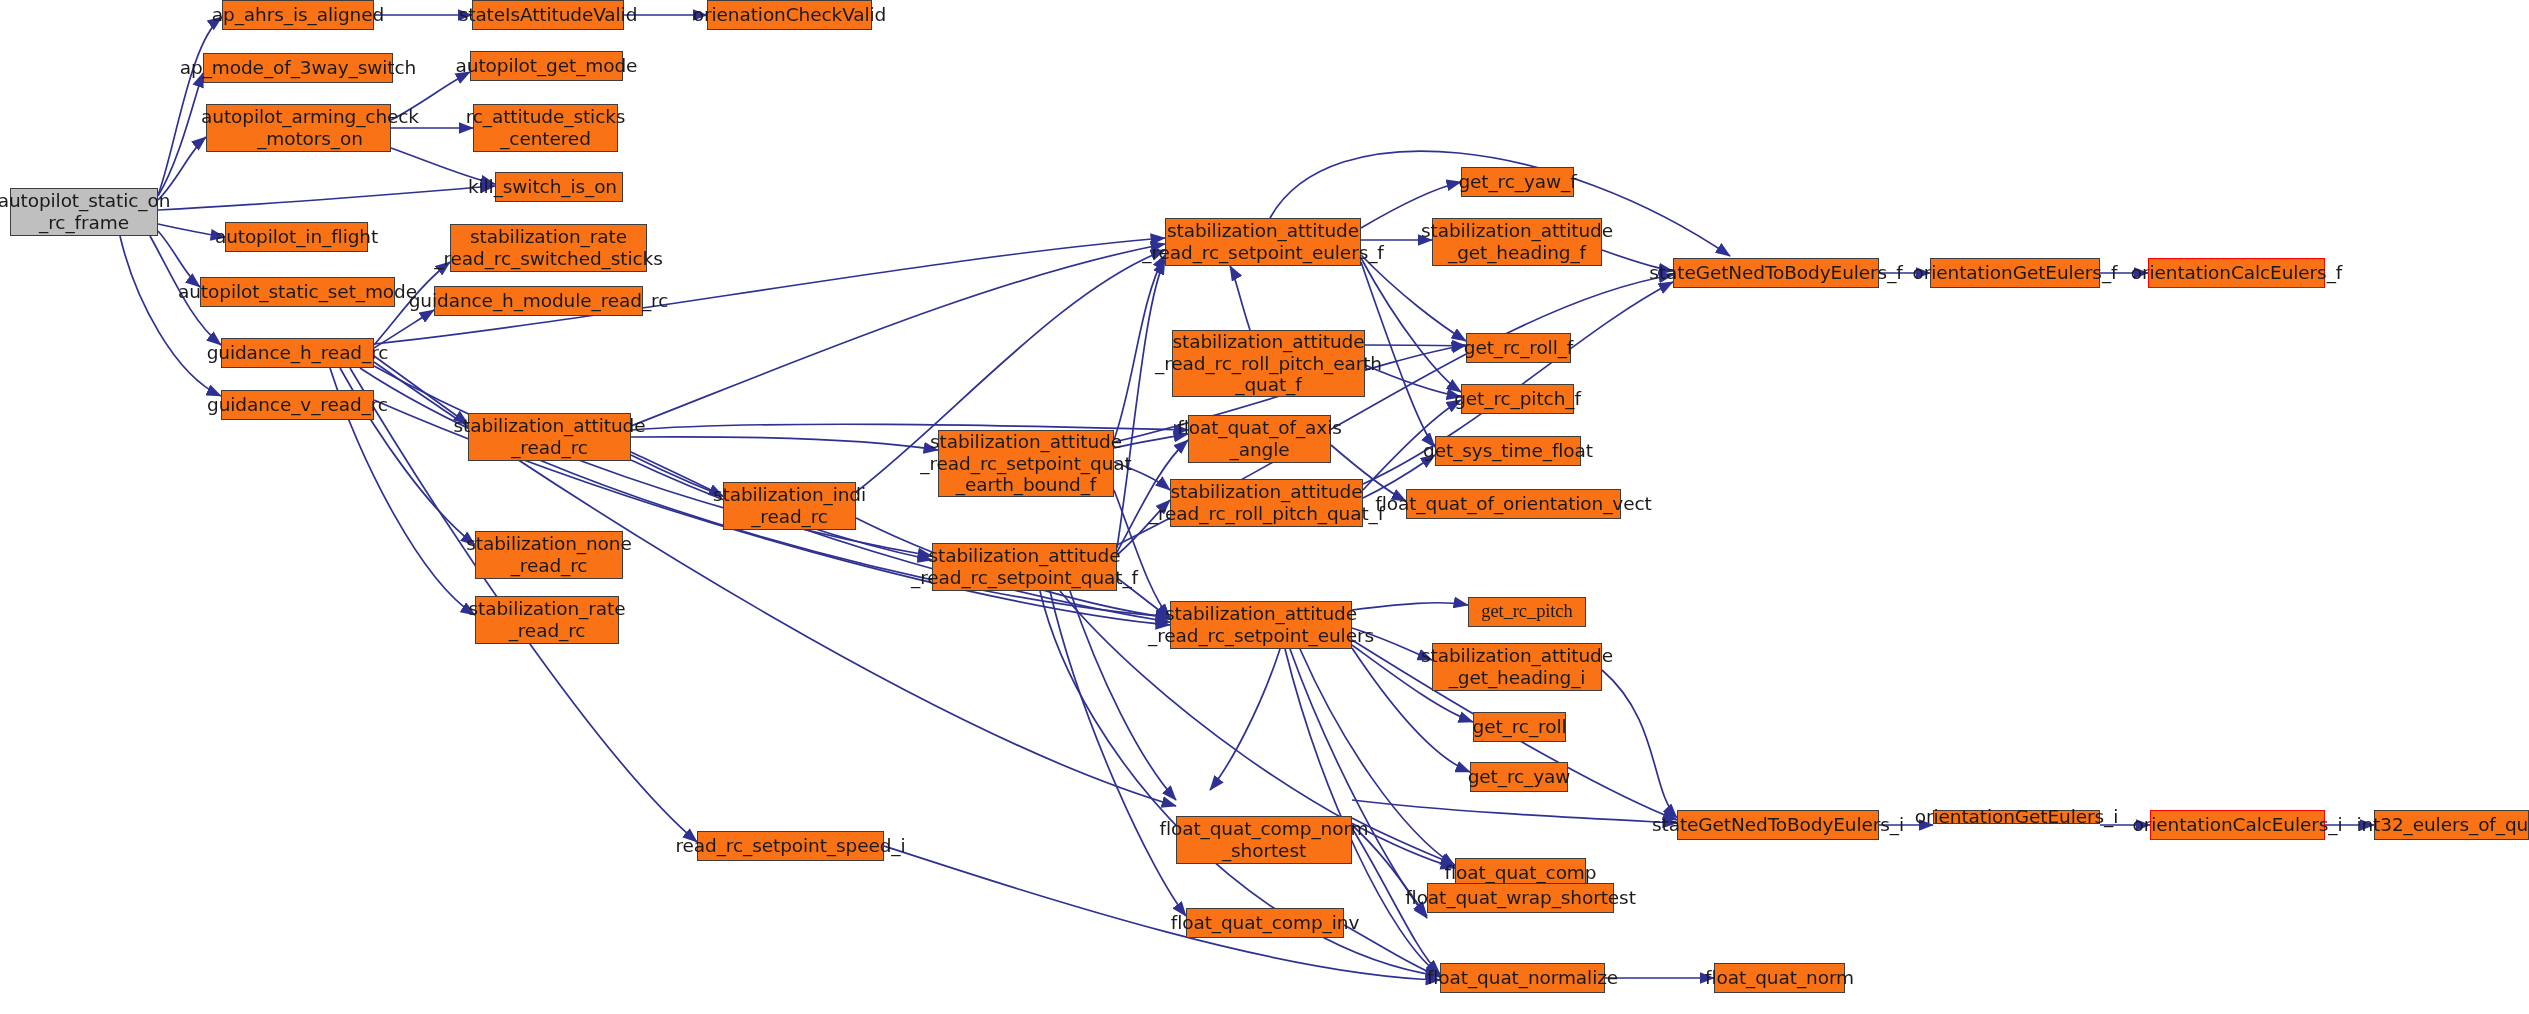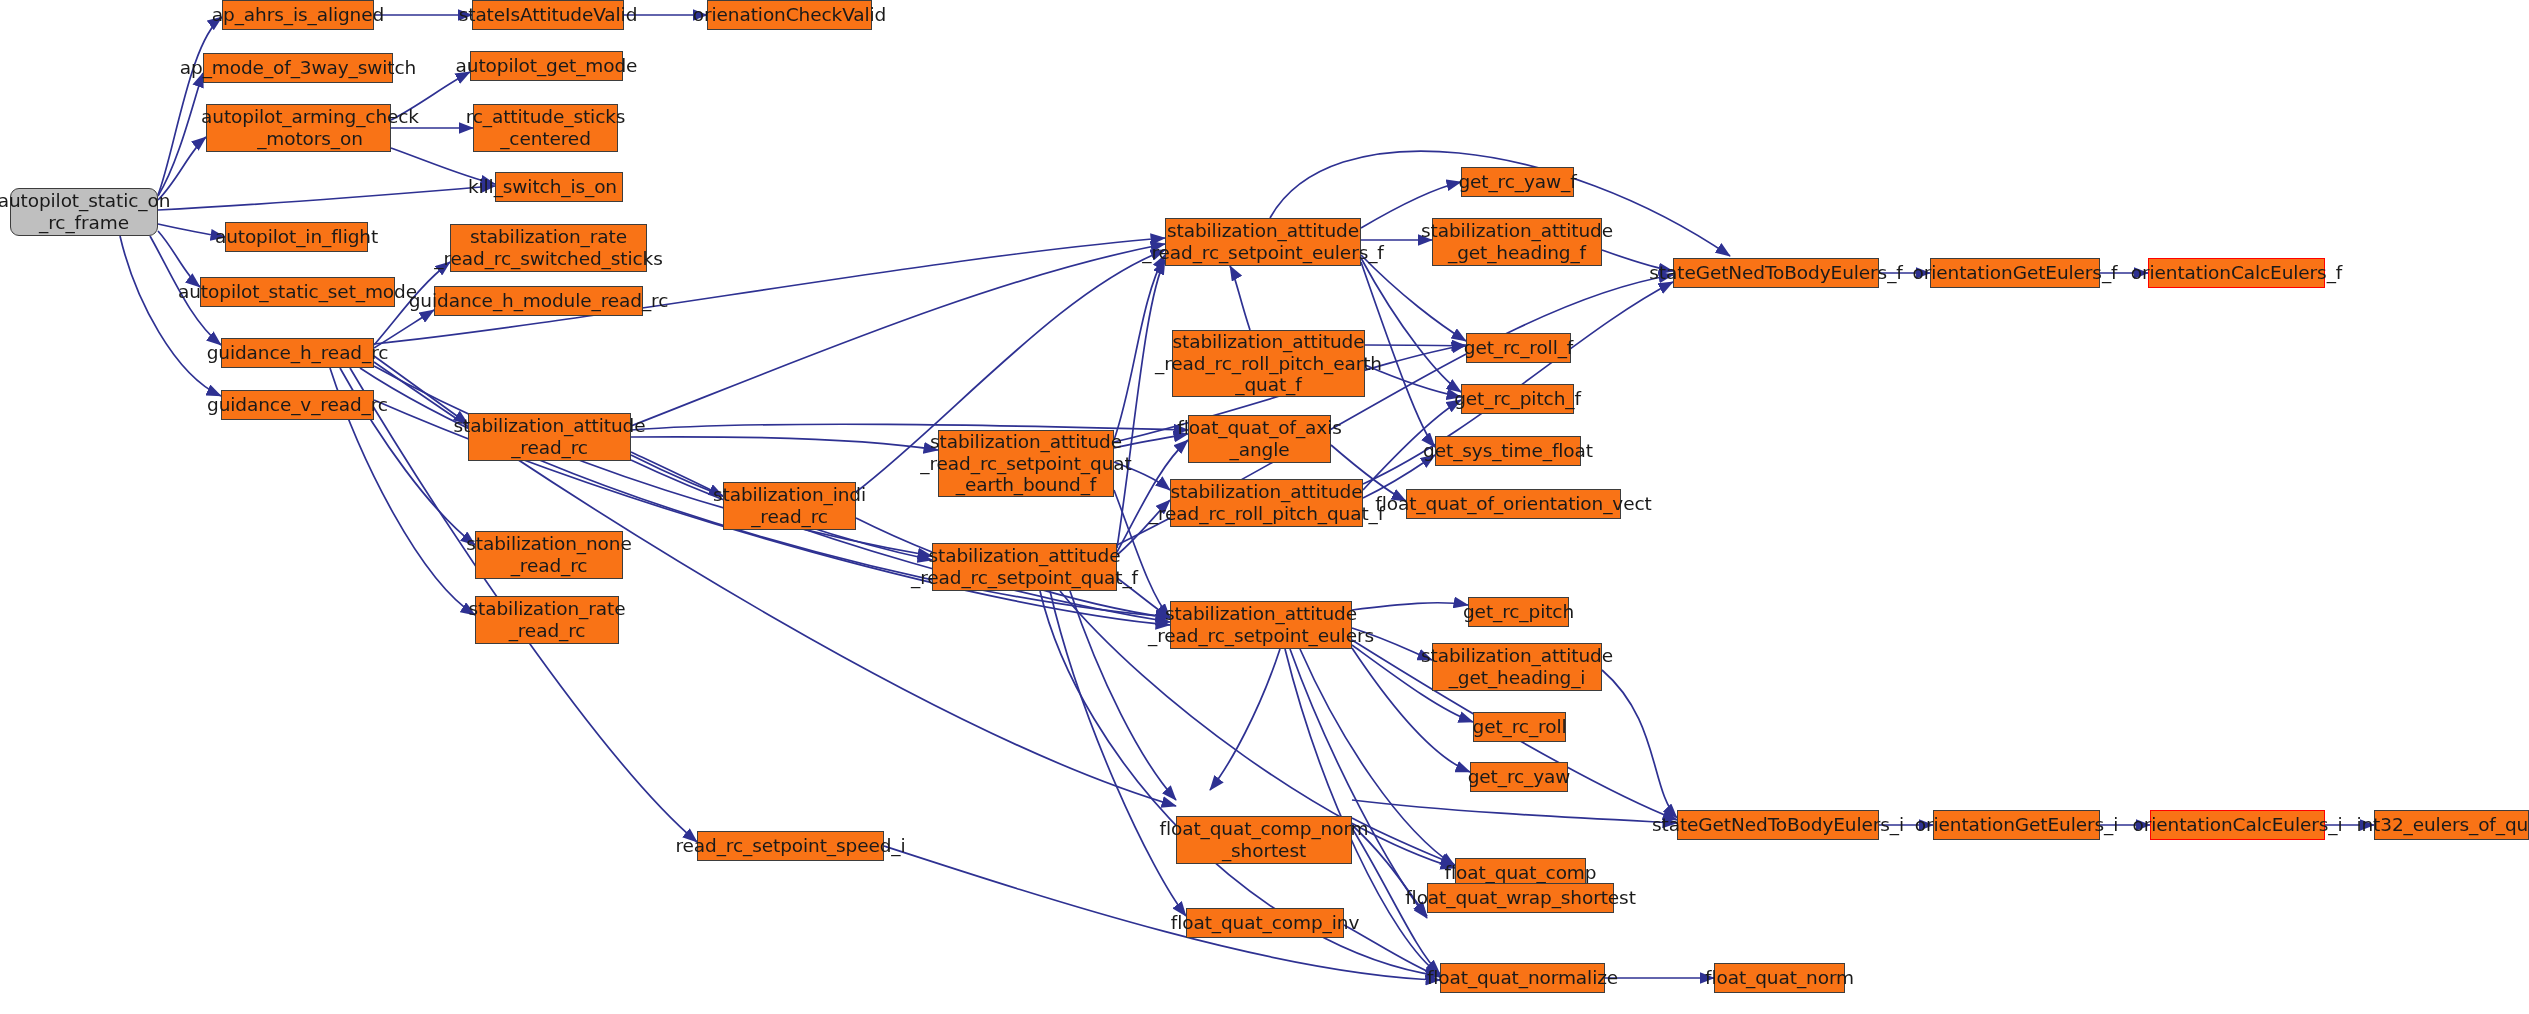--- a/index.html
+++ b/index.html
@@ -37,21 +37,20 @@
     font-size: 18.5px;
     line-height: 1.17;
     letter-spacing: -0.1px;
     white-space: pre-line;
     padding: 0 5px;
     z-index: 5;
   }
   .node.root {
     background: #bfbfbf;
     border-color: #3d3d3d;
-    border-radius: 9px;
   }
   .node.highlight {
     border-color: #ff0000;
     border-width: 1.8px;
   }
 </style>
 </head>
 <body>
 
 <div id="canvas" style="width: 2529px; height: 1014px; background: rgb(255, 255, 255);">
@@ -191,33 +190,33 @@
 _read_rc_roll_pitch_quat_f</span></div>
       <div class="node" style="left: 1188px; top: 415px; width: 143px; height: 48px;"><span>float_quat_of_axis
 _angle</span></div>
       <div class="node" style="left: 1461px; top: 167px; width: 113px; height: 30px;"><span>get_rc_yaw_f</span></div>
       <div class="node" style="left: 1432px; top: 218px; width: 170px; height: 48px;"><span>stabilization_attitude
 _get_heading_f</span></div>
       <div class="node" style="left: 1466px; top: 333px; width: 105px; height: 30px;"><span>get_rc_roll_f</span></div>
       <div class="node" style="left: 1461px; top: 384px; width: 113px; height: 30px;"><span>get_rc_pitch_f</span></div>
       <div class="node" style="left: 1435px; top: 436px; width: 146px; height: 30px;"><span>get_sys_time_float</span></div>
       <div class="node" style="left: 1406px; top: 489px; width: 215px; height: 30px;"><span>float_quat_of_orientation_vect</span></div>
-      <div class="node" style="left: 1468px; top: 597px; width: 101px; height: 30px;"><span>get_rc_pitch</span></div>
+      <div class="node" style="left: 1468px; top: 597px; width: 118px; height: 30px; font-family: Liberation Serif, serif;"><span>get_rc_pitch</span></div>
       <div class="node" style="left: 1432px; top: 643px; width: 170px; height: 48px;"><span>stabilization_attitude
 _get_heading_i</span></div>
       <div class="node" style="left: 1473px; top: 712px; width: 93px; height: 30px;"><span>get_rc_roll</span></div>
       <div class="node" style="left: 1470px; top: 762px; width: 98px; height: 30px;"><span>get_rc_yaw</span></div>
       <div class="node" style="left: 1176px; top: 790px; width: 176px; height: 48px; margin-top: 26px;"><span>float_quat_comp_norm
 _shortest</span></div>
       <div class="node" style="left: 1455px; top: 858px; width: 131px; height: 30px;"><span>float_quat_comp</span></div>
       <div class="node" style="left: 1186px; top: 908px; width: 158px; height: 30px;"><span>float_quat_comp_inv</span></div>
       <div class="node" style="left: 1427px; top: 883px; width: 187px; height: 30px;"><span>float_quat_wrap_shortest</span></div>
       <div class="node" style="left: 1440px; top: 963px; width: 165px; height: 30px;"><span>float_quat_normalize</span></div>
       <div class="node" style="left: 1714px; top: 963px; width: 131px; height: 30px;"><span>float_quat_norm</span></div>
       <div class="node" style="left: 1673px; top: 258px; width: 206px; height: 30px;"><span>stateGetNedToBodyEulers_f</span></div>
       <div class="node" style="left: 1930px; top: 258px; width: 170px; height: 30px;"><span>orientationGetEulers_f</span></div>
       <div class="node highlight" style="left: 2148px; top: 258px; width: 177px; height: 30px;"><span>orientationCalcEulers_f</span></div>
       <div class="node" style="left: 1677px; top: 810px; width: 202px; height: 30px;"><span>stateGetNedToBodyEulers_i</span></div>
-      <div class="node" style="left: 1933px; top: 810px; width: 167px; height: 30px;"><span>orientationGetEulers_i</span></div>
+      <div class="node" style="left: 1933px; top: 810px; width: 167px; height: 14px;"><span>orientationGetEulers_i</span></div>
       <div class="node highlight" style="left: 2150px; top: 810px; width: 175px; height: 30px;"><span>orientationCalcEulers_i</span></div>
       <div class="node" style="left: 2374px; top: 810px; width: 155px; height: 30px;"><span>int32_eulers_of_quat</span></div>
     </div>
 </div>
 
 </body></html>

